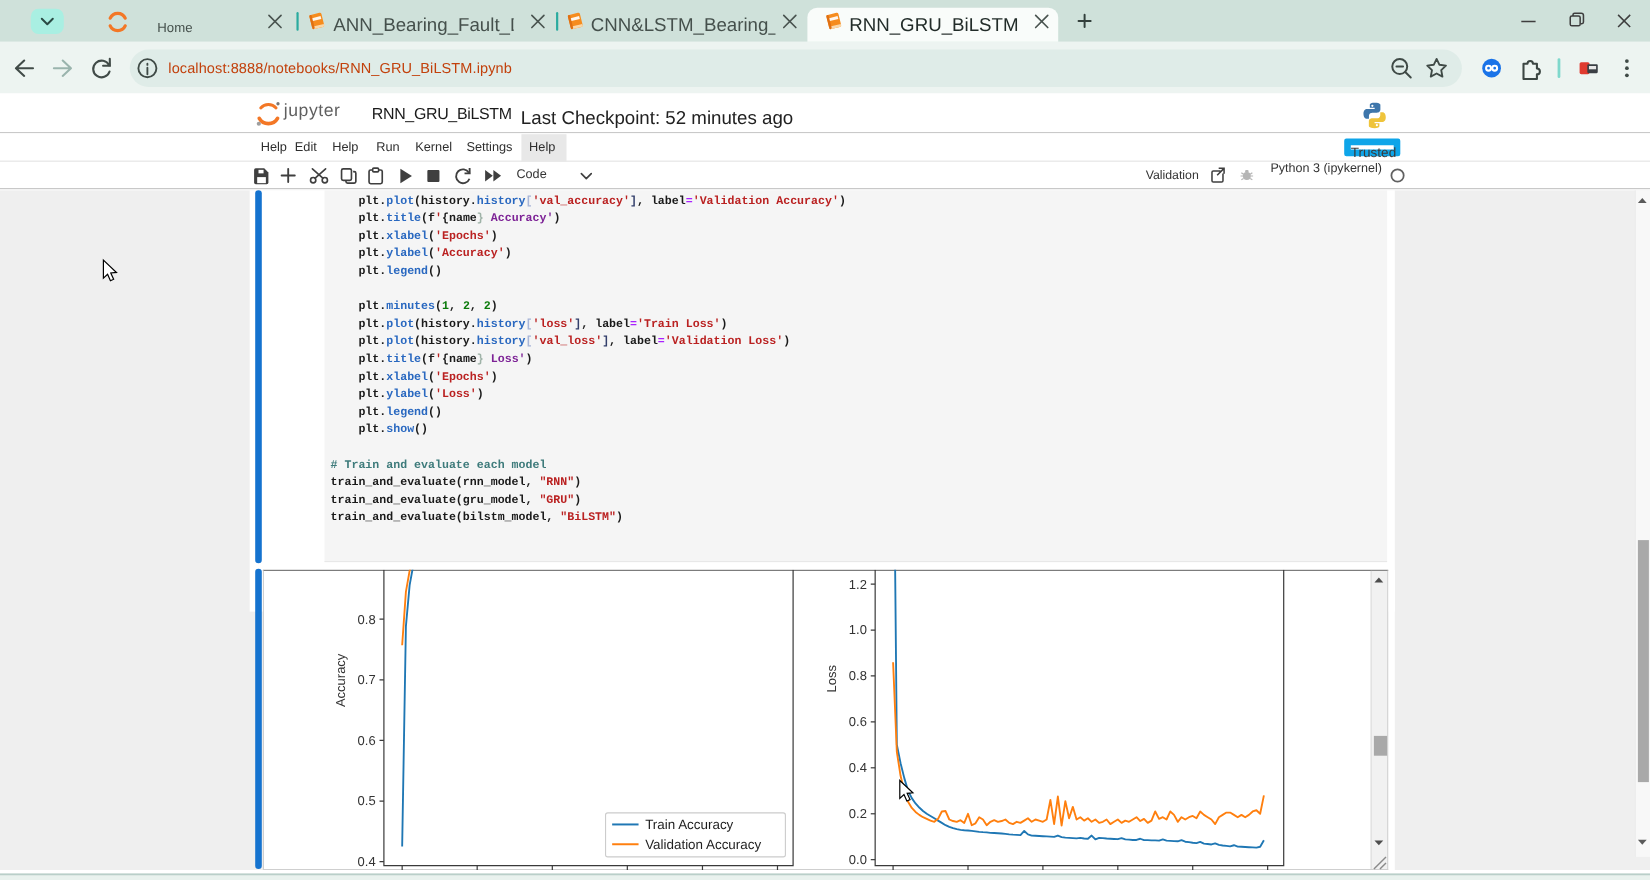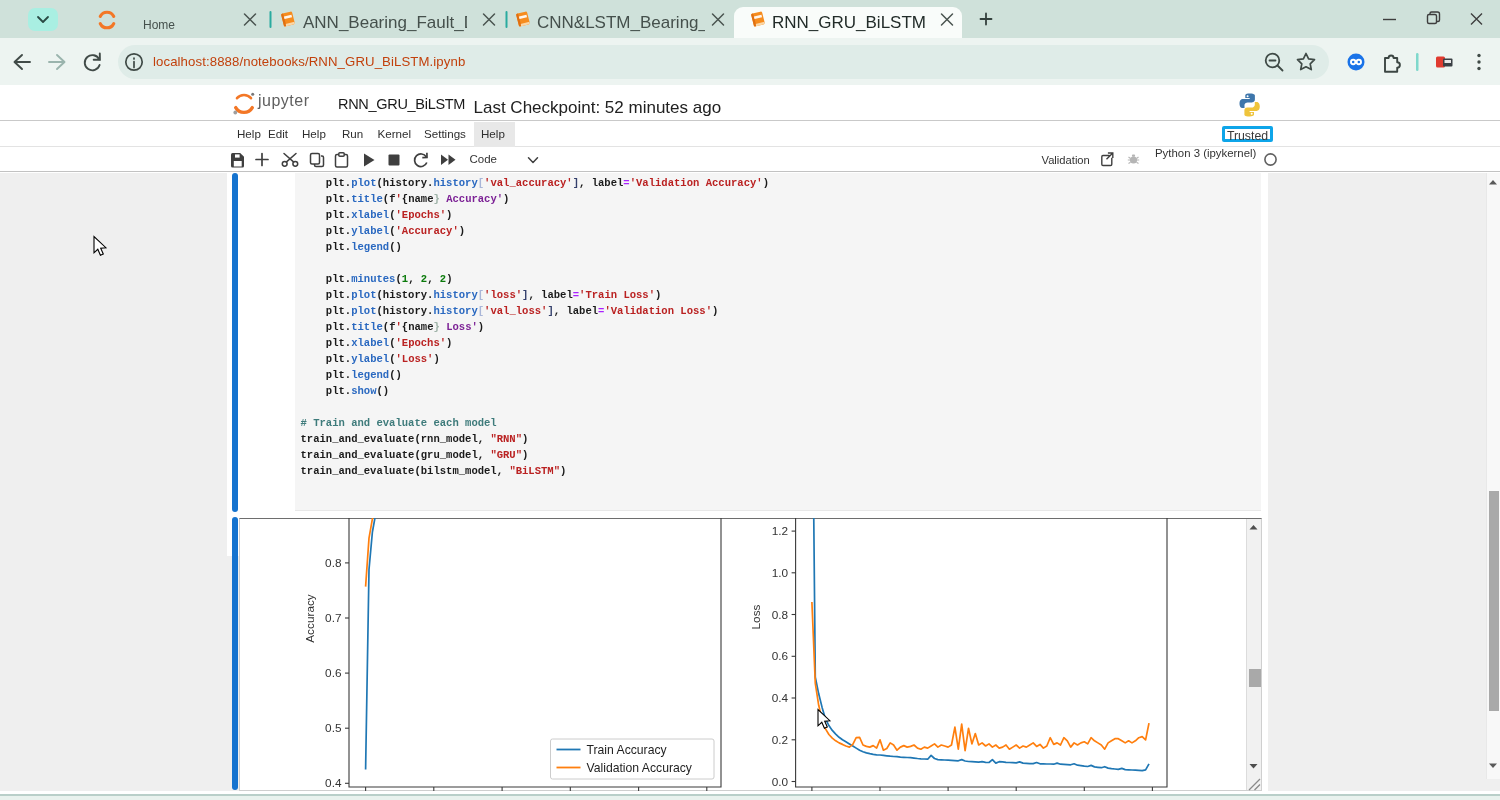--- a/index.html
+++ b/index.html
@@ -162,21 +162,21 @@
 <div class="abs" style="left:473.5px;top:98px;font-size:17px;color:#212121">Last Checkpoint: 52 minutes ago</div>
 
 <div class="abs" style="left:473.5px;top:122px;width:41.5px;height:25px;background:#e8e8e8"></div>
 <div class="mitem" style="left:237px;top:126.5px">Help</div>
 <div class="mitem" style="left:268px;top:126.5px">Edit</div>
 <div class="mitem" style="left:302px;top:126.5px">Help</div>
 <div class="mitem" style="left:342px;top:126.5px">Run</div>
 <div class="mitem" style="left:377.5px;top:126.5px">Kernel</div>
 <div class="mitem" style="left:424px;top:126.5px">Settings</div>
 <div class="mitem" style="left:481px;top:126.5px">Help</div>
-<div class="abs" style="left:1222px;top:125.5px;width:51px;height:16px;border:3px solid #0ea5e9;border-radius:2px;font-size:12.3px;color:#3a3a3a;text-align:center;line-height:15px">Trusted</div>
+<div class="abs" style="left:1222px;top:125.5px;width:51px;height:16px;border:6px solid #0ea5e9;border-radius:2px;font-size:12.3px;color:#3a3a3a;text-align:center;line-height:15px">Trusted</div>
 
 <svg class="abs" style="left:0;top:147px" width="1500" height="25" viewBox="0 0 1500 25">
   <path d="M231 7.5 a1.5 1.5 0 0 1 1.5 -1.5 h7.7 l3.8 3.8 v9.2 a1.5 1.5 0 0 1 -1.5 1.5 h-10 a1.5 1.5 0 0 1 -1.5 -1.5 z" fill="#3f3f3f"></path>
     <rect x="233.8" y="14" width="7.9" height="5.5" fill="#fff"></rect>
     <rect x="235" y="7.4" width="4.6" height="3.2" fill="#fff"></rect>
   <g stroke="#3f3f3f" stroke-width="1.7" stroke-linecap="round">
       <path d="M262 6.5 v12 M256 12.5 h12"></path>
     </g>
   <g stroke="#3f3f3f" stroke-width="1.5" fill="none" stroke-linecap="round">
       <circle cx="284.7" cy="16.8" r="2.4"></circle>

